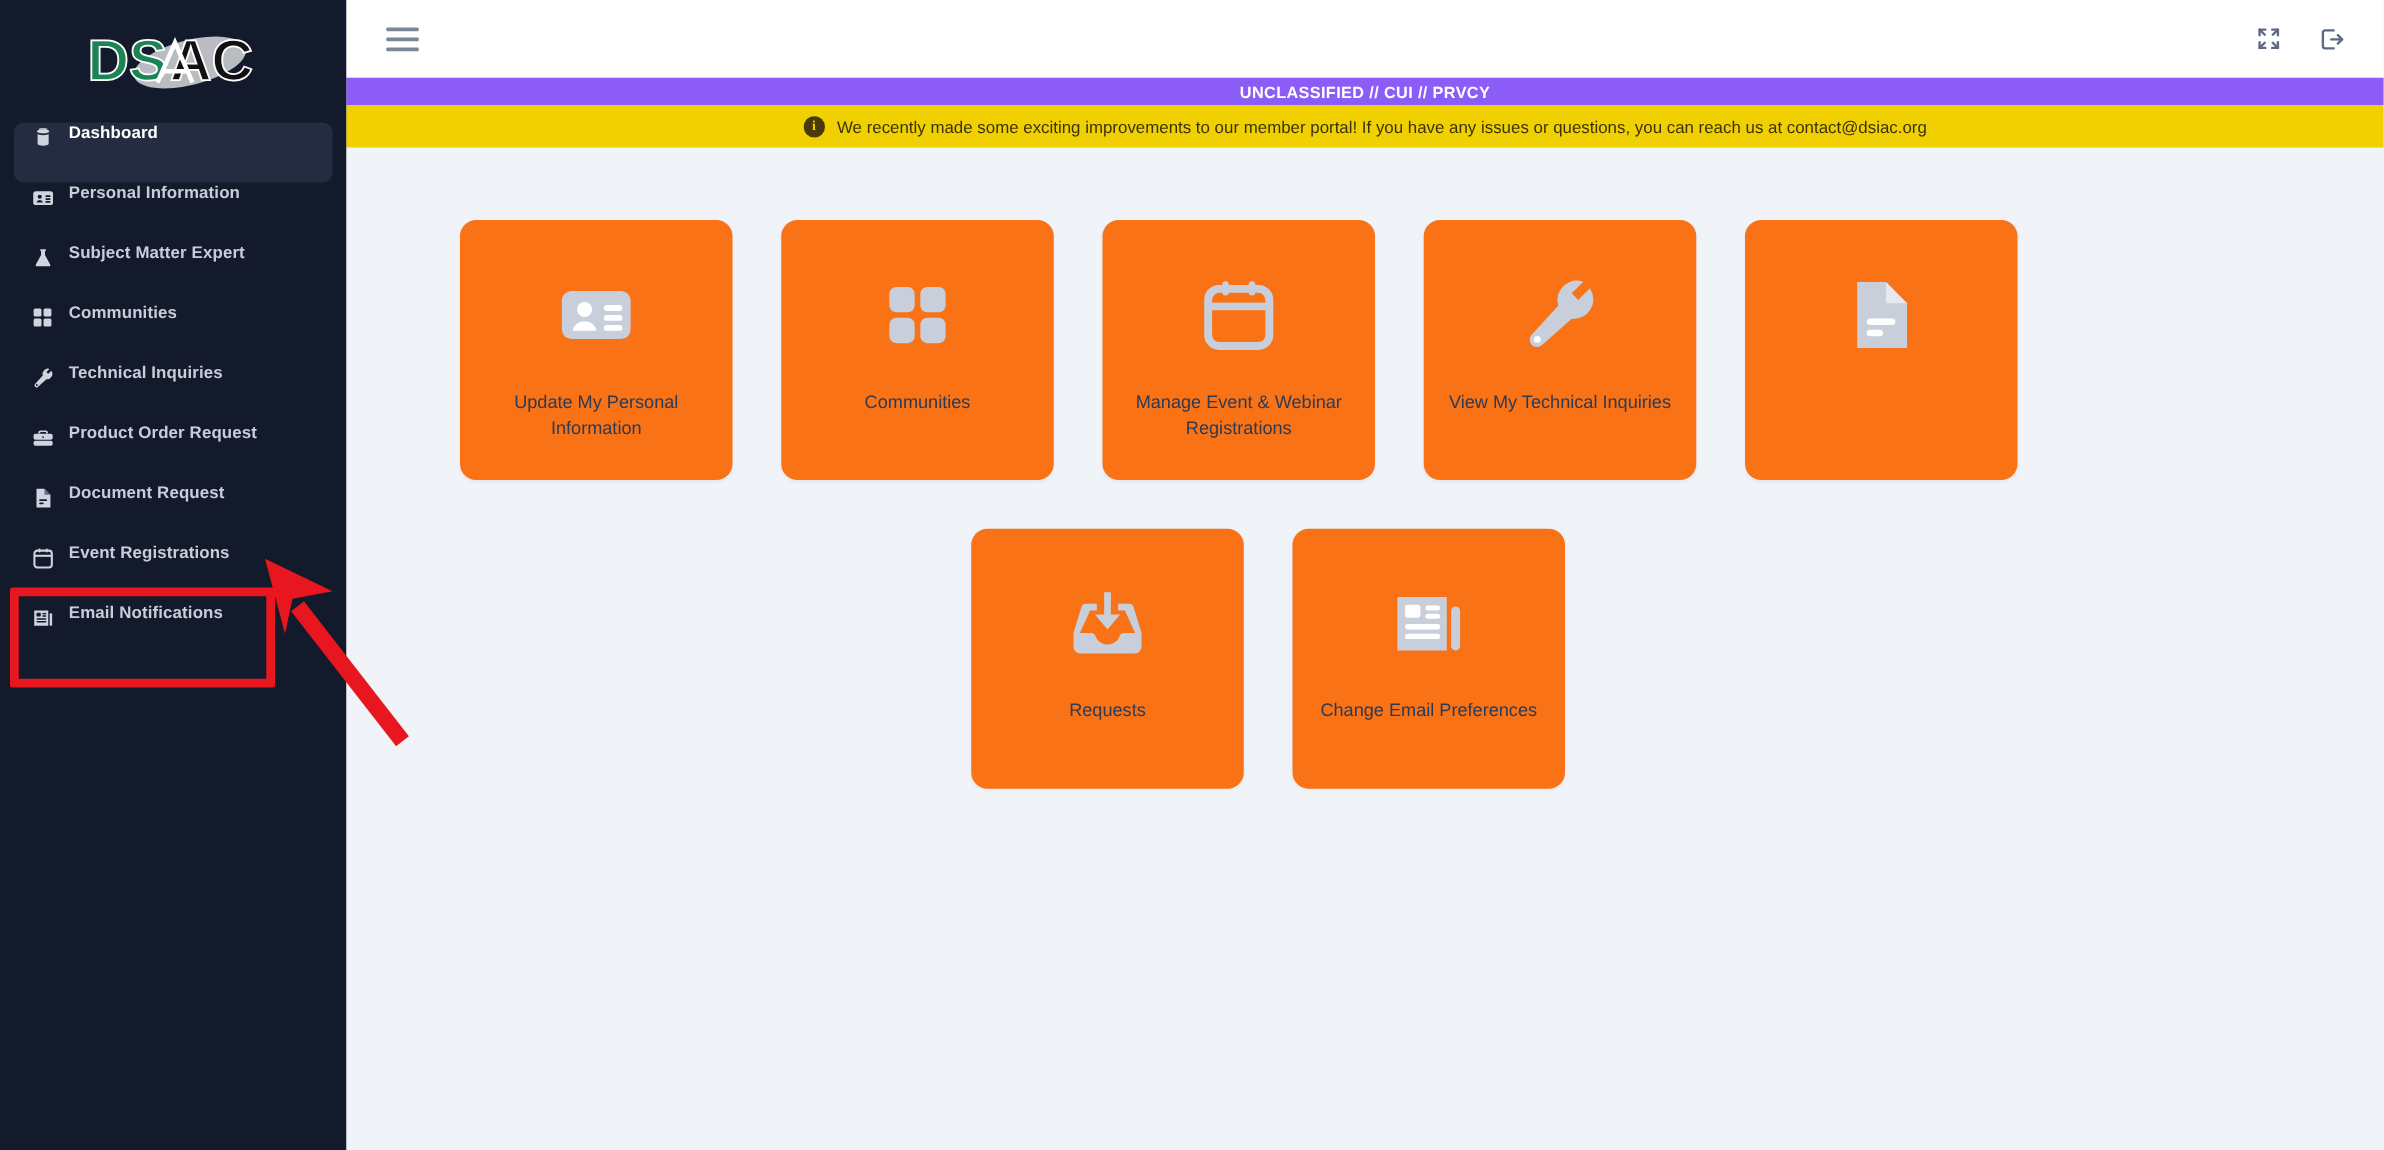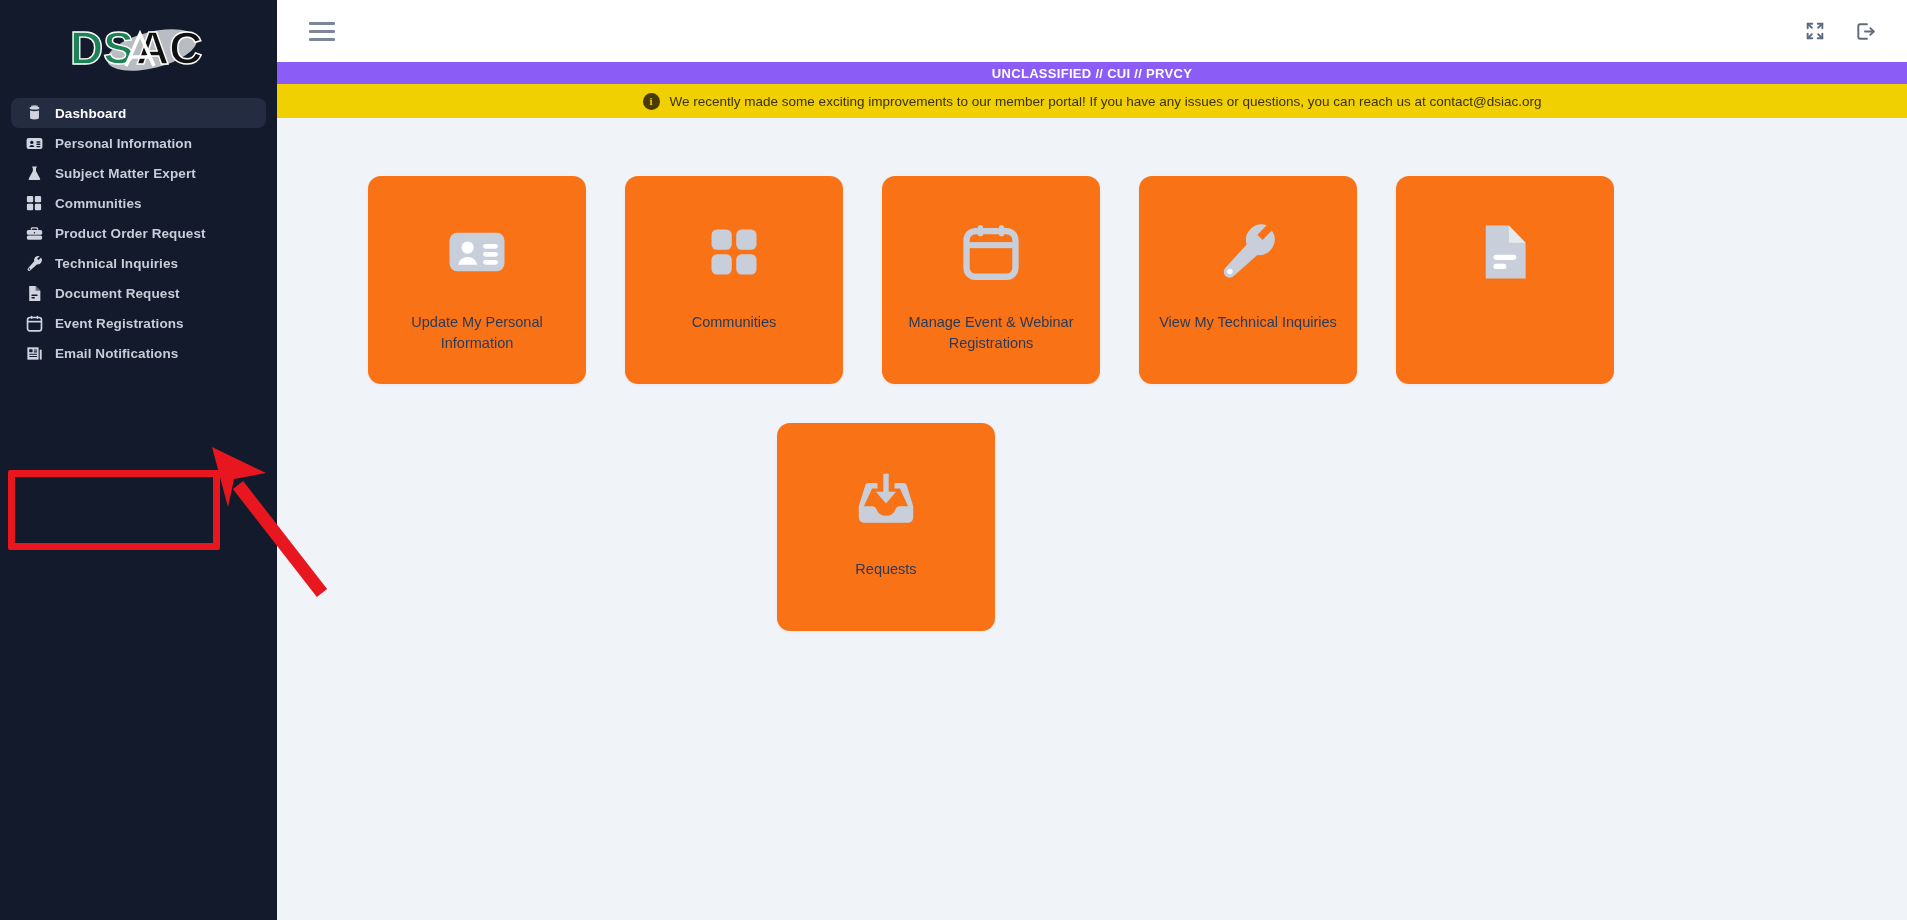--- a/index.html
+++ b/index.html
@@ -19,22 +19,22 @@
     z-index: 5;
   }
   #logo-wrap {
     height: 98px;
     display: flex; align-items: center; justify-content: center;
   }
   .logo-svg { display:block; }
 
   .nav-list { padding: 0 11px; }
   .nav-item {
-    display: flex; align-items: center;
-    height: 30px;
+    display: flex; 
+    height: 48px;
     border-radius: 8px;
     padding-left: 14px;
     margin-bottom: 0px;
     cursor: pointer;
     color: #c2c8d4;
   }
   .nav-item.active { background: #232c40; }
   .nav-item.active .nav-label { color: #ffffff; }
   .nav-ico {
     width: 30px; height: 24px;
@@ -219,37 +219,37 @@
             <rect x="2.5" y="13.1" width="8.4" height="8.4" rx="1.6"></rect>
             <rect x="13.1" y="13.1" width="8.4" height="8.4" rx="1.6"></rect>
           </svg>
         </span>
         <span class="nav-label">Communities</span>
       </div>
 
       <div class="nav-item">
         <span class="nav-ico">
           <svg width="19" height="19" viewBox="0 0 24 24" fill="currentColor">
+            <path d="M20.3 4.5l-3.2 3.2-1.8-1.8 3.2-3.2a5.4 5.4 0 0 0-6.9 6.6L4.1 17.8a2 2 0 1 0 2.8 2.8l8.5-7.5a5.4 5.4 0 0 0 4.9-8.6z"></path>
+            <circle cx="5.6" cy="19" r=".95" fill="#121a2b"></circle>
+          </svg>
+        </span>
+        <span class="nav-label">Technical Inquiries</span>
+      </div>
+
+      <div class="nav-item">
+        <span class="nav-ico">
+          <svg width="19" height="19" viewBox="0 0 24 24" fill="currentColor">
             <path d="M9.1 4.2h5.8a1.9 1.9 0 0 1 1.9 1.9v1.1h-1.8v-.9a.5.5 0 0 0-.5-.5H9.5a.5.5 0 0 0-.5.5v.9H7.2V6.1a1.9 1.9 0 0 1 1.9-1.9z"></path>
             <rect x="2.3" y="7.6" width="19.4" height="6.1" rx="2"></rect>
             <rect x="2.3" y="14.6" width="19.4" height="5.2" rx="2"></rect>
             <circle cx="12" cy="11" r=".85" fill="#121a2b"></circle>
           </svg>
         </span>
         <span class="nav-label">Product Order Request</span>
-      </div>
-
-      <div class="nav-item">
-        <span class="nav-ico">
-          <svg width="19" height="19" viewBox="0 0 24 24" fill="currentColor">
-            <path d="M20.3 4.5l-3.2 3.2-1.8-1.8 3.2-3.2a5.4 5.4 0 0 0-6.9 6.6L4.1 17.8a2 2 0 1 0 2.8 2.8l8.5-7.5a5.4 5.4 0 0 0 4.9-8.6z"></path>
-            <circle cx="5.6" cy="19" r=".95" fill="#121a2b"></circle>
-          </svg>
-        </span>
-        <span class="nav-label">Technical Inquiries</span>
       </div>
 
       <div class="nav-item">
         <span class="nav-ico">
           <svg width="19" height="19" viewBox="0 0 24 24" fill="currentColor">
             <path d="M5.3 2.6h8.1l6 6v12.8H5.3z"></path>
             <path d="M13.4 2.6l6 6h-6z" fill="#121a2b" opacity=".55"></path>
             <rect x="8" y="13.2" width="8" height="1.8" rx=".9" fill="#121a2b"></rect>
             <rect x="8" y="16.4" width="4.6" height="1.8" rx=".9" fill="#121a2b"></rect>
           </svg>
@@ -396,20 +396,34 @@
       <div class="card">
         <span class="card-ico">
           <svg width="68" height="68" viewBox="0 0 24 24" fill="currentColor">
             <path d="M4.6 7.4a1.4 1.4 0 0 1 1.35-1.05H9v1.9H7.1L4.2 14.6h3.1a1.4 1.4 0 0 1 1.3.9 3.6 3.6 0 0 0 6.8 0 1.4 1.4 0 0 1 1.3-.9h3.1L16.9 8.25H15v-1.9h3.05A1.4 1.4 0 0 1 19.4 7.4l2.2 7.2v3.9a1.9 1.9 0 0 1-1.9 1.9H4.3a1.9 1.9 0 0 1-1.9-1.9v-3.9z"></path>
             <path d="M11.05 3.1h1.9v6.3h2.6L12 13.6 8.45 9.4h2.6z"></path>
           </svg>
         </span>
         <span class="card-label">Requests</span>
       </div>
 
+      <div class="card">
+        <span class="card-ico">
+          <svg width="64" height="64" viewBox="0 0 24 24" fill="currentColor">
+            <path d="M2.6 4h14.8v16H2.6z"></path>
+            <rect x="4.9" y="6.3" width="4.6" height="3.9" rx=".9" fill="#ffffff"></rect>
+            <rect x="11" y="6.5" width="4.4" height="1.5" rx=".75" fill="#ffffff"></rect>
+            <rect x="11" y="9" width="4.4" height="1.5" rx=".75" fill="#ffffff"></rect>
+            <rect x="4.9" y="12.1" width="10.5" height="1.6" rx=".8" fill="#ffffff"></rect>
+            <rect x="4.9" y="15" width="10.5" height="1.6" rx=".8" fill="#ffffff"></rect>
+            <rect x="18.7" y="6.8" width="2.7" height="13.2" rx="1.35"></rect>
+          </svg>
+        </span>
+        <span class="card-label">Change Email Preferences</span>
+      </div>
 
     </div>
   </main>
 
   <div id="annot-box"></div>
   <svg id="annot-arrow" viewBox="0 0 200 160" fill="none">
     <line x1="112" y1="148" x2="28" y2="40" stroke="#e8171f" stroke-width="13" stroke-linecap="butt"></line>
     <polygon points="2,2 56,28 24,34 18,62" fill="#e8171f"></polygon>
   </svg>
 

